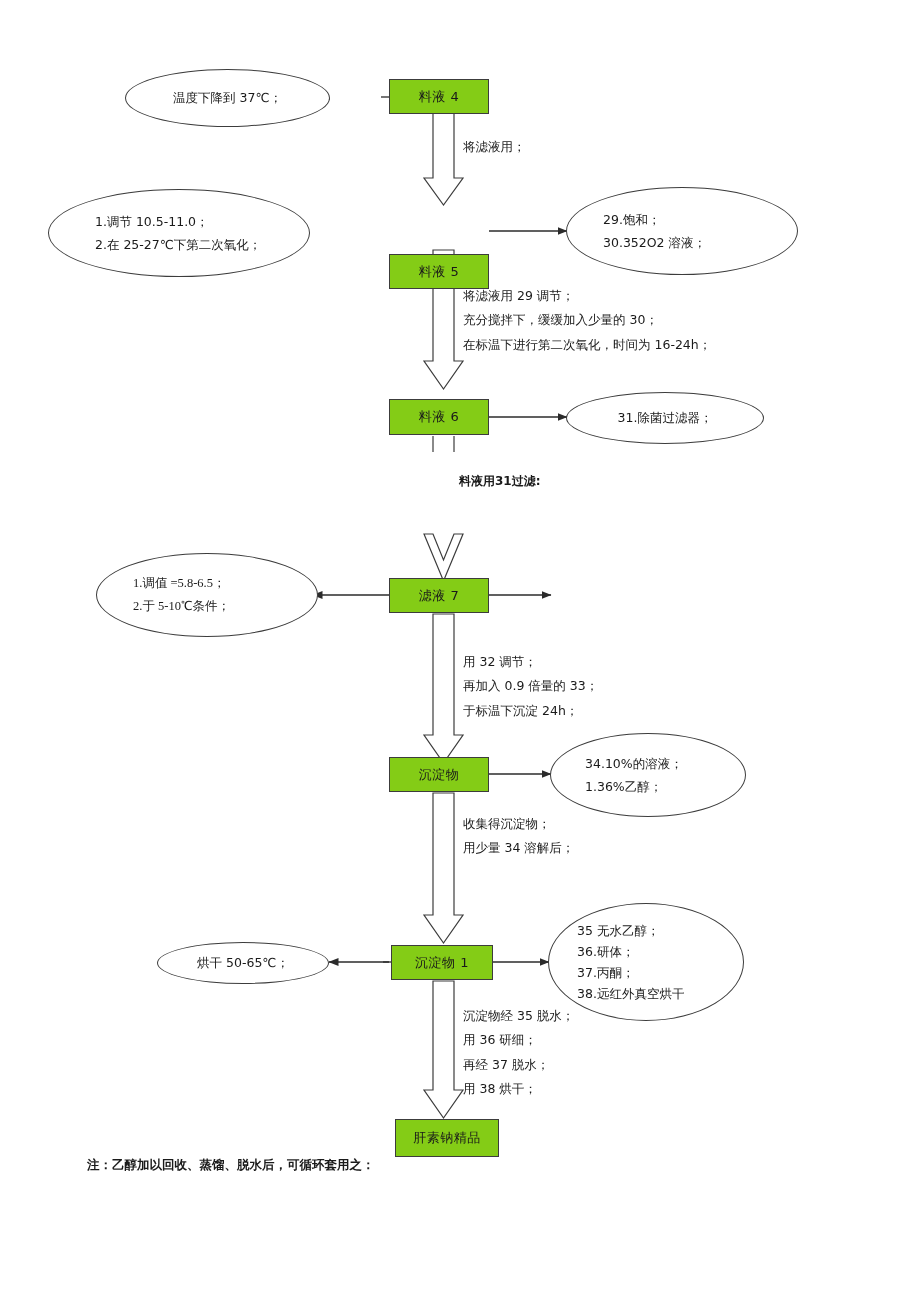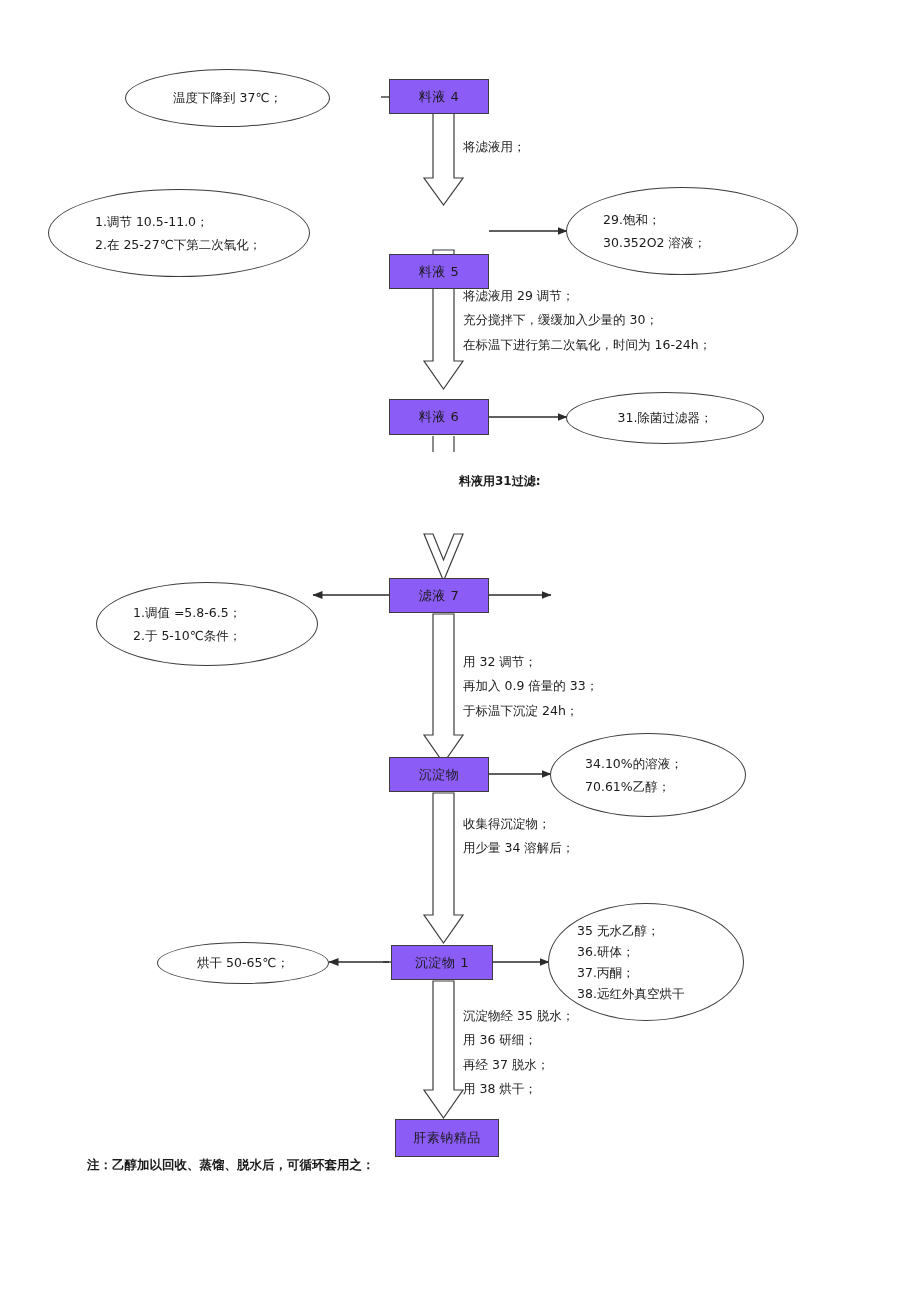--- a/index.html
+++ b/index.html
@@ -10,21 +10,21 @@
     font-family:"DejaVu Sans","Liberation Sans",sans-serif;
     color:#1a1a1a;
     position:relative;
     overflow:hidden;
   }
   #canvas{position:absolute;left:0;top:0;width:920px;height:1303px;}
   .node{
     position:absolute;
     box-sizing:border-box;
     border:1px solid #3c3c3c;
-    background:#8b5cf6;
+    background:#84cc16;
     display:flex;align-items:center;justify-content:center;
     font-size:13px;
     letter-spacing:.5px;
     white-space:nowrap;
   }
   .ellipse{
     position:absolute;
     box-sizing:border-box;
     border:1px solid #3c3c3c;
     border-radius:50%;
@@ -118,29 +118,29 @@
 
   <div class="ellipse left-align" style="left:566px;top:187px;width:232px;height:88px;padding-left:36px;">
     <span class="ln">29.饱和；</span>
     <span class="ln">30.352O2 溶液；</span>
   </div>
 
   <div class="ellipse" style="left:566px;top:392px;width:198px;height:52px;">
     <span class="ln">31.除菌过滤器；</span>
   </div>
 
-  <div class="ellipse left-align" style="left:96px;top:582px;width:222px;height:84px;padding-left:36px;">
+  <div class="ellipse left-align" style="left:96px;top:553px;width:222px;height:84px;padding-left:36px;font-family:Liberation Serif, serif;">
     <span class="ln">1.调值 =5.8-6.5；</span>
     <span class="ln">2.于  5-10℃条件；</span>
   </div>
 
 
   <div class="ellipse left-align" style="left:550px;top:733px;width:196px;height:84px;padding-left:34px;">
     <span class="ln">34.10%的溶液；</span>
-    <span class="ln">70.61%乙醇；</span>
+    <span class="ln">1.36%乙醇；</span>
   </div>
 
   <div class="ellipse left-align" style="left:548px;top:903px;width:196px;height:118px;padding-left:28px;line-height:1.7;">
     <span class="ln">35 无水乙醇；</span>
     <span class="ln">36.研体；</span>
     <span class="ln">37.丙酮；</span>
     <span class="ln">38.远红外真空烘干</span>
   </div>
 
   <div class="ellipse" style="left:157px;top:942px;width:172px;height:42px;">

